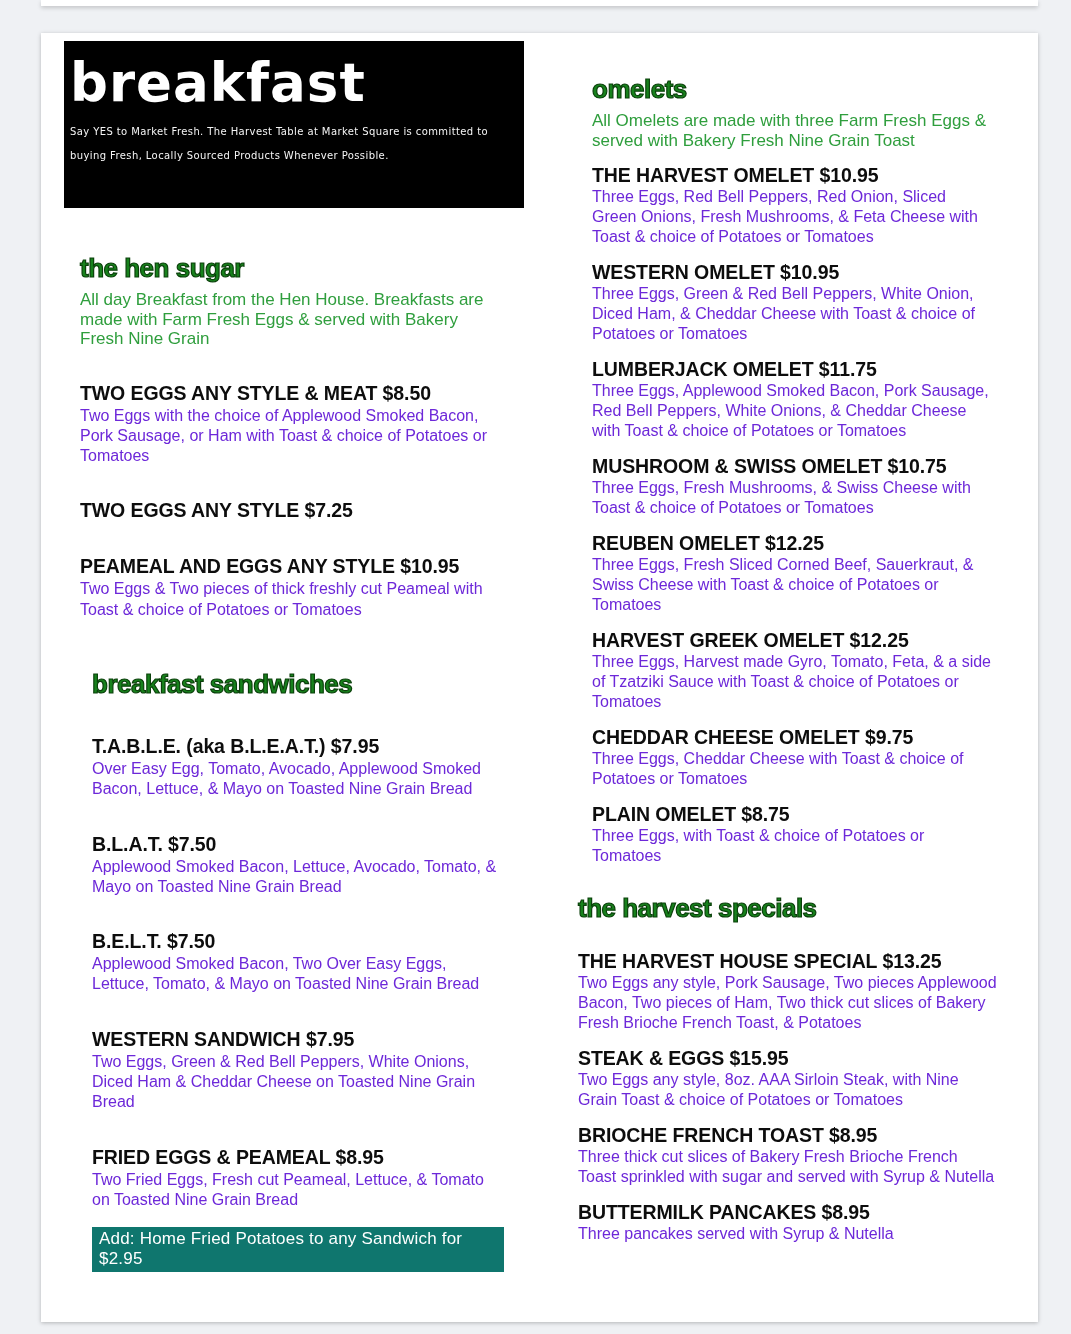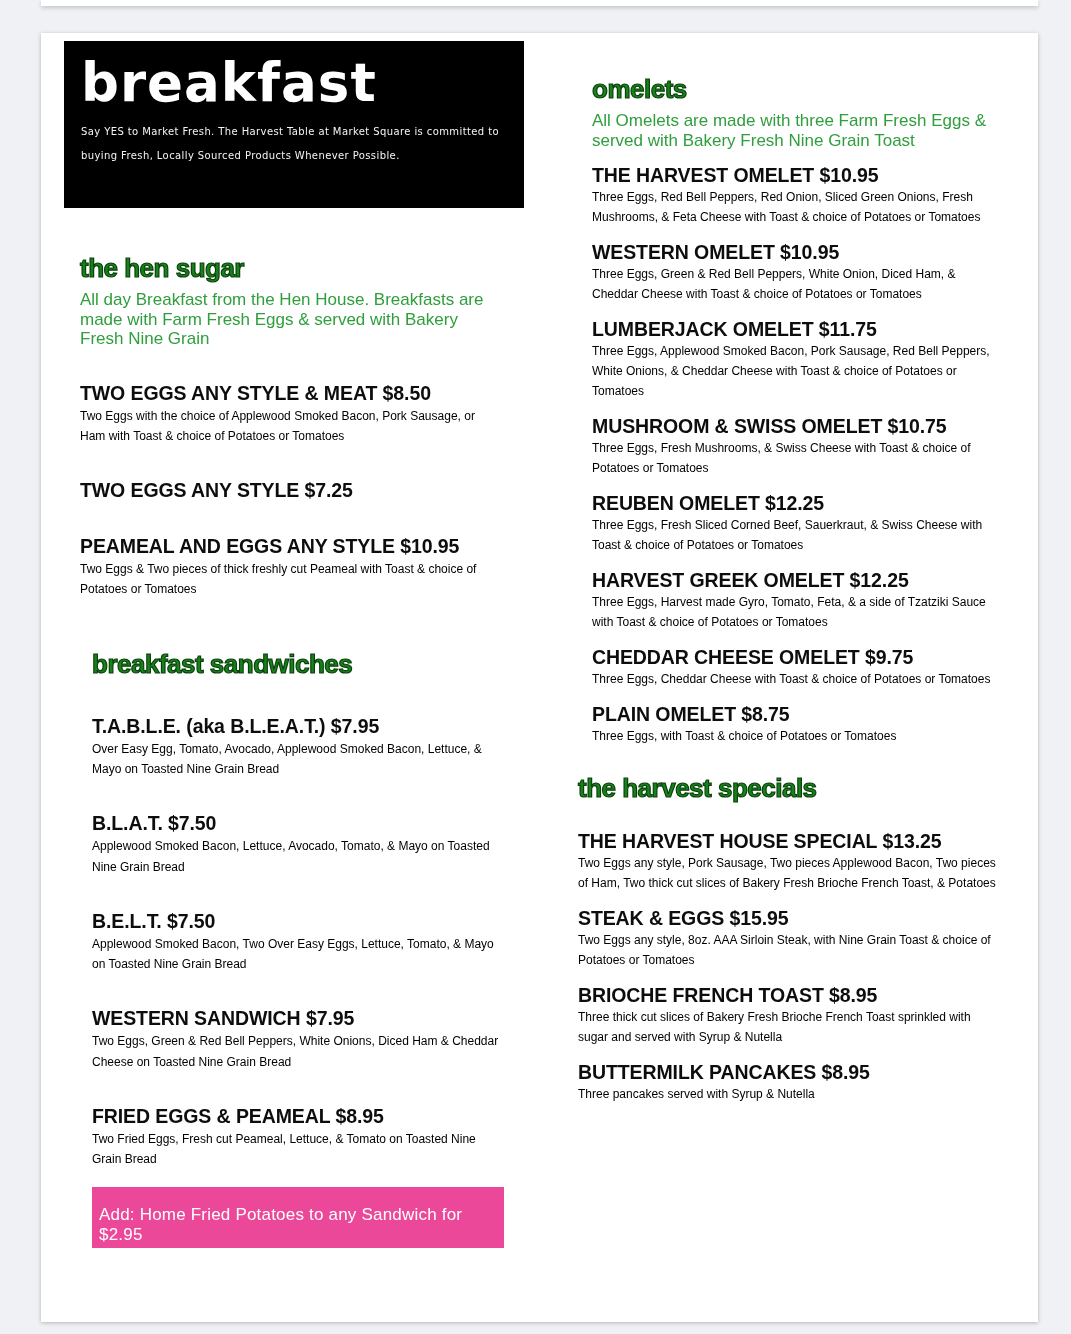--- a/index.html
+++ b/index.html
@@ -16,21 +16,21 @@
     position:absolute;left:41px;top:33px;width:997px;height:1289px;background:#ffffff;
     box-shadow:0 1px 4px rgba(0,0,0,.25);
   }
   .col{position:absolute;}
   .col-left{left:23px;top:8px;width:462px;}
   .col-right{left:551px;top:0;width:400px;}
 
   
   .black-box{
     width:460px;height:167px;box-sizing:border-box;background:#000000;color:#ffffff;
-    padding:10px 18px 12px 17px;
+    padding:10px 18px 12px 6px;
   }
   .bb-title{
     font-family:"DejaVu Sans", sans-serif;
     font-size:53px;line-height:64px;font-weight:600;letter-spacing:1px;
   }
   .bb-tagline{
     font-family:"DejaVu Sans", sans-serif;
     margin-top:5px;font-size:10px;line-height:24px;letter-spacing:.4px;color:#f5f5f5;
   }
 
@@ -41,39 +41,39 @@
     color:#17821c;
     -webkit-text-stroke:1.2px #0a3f0a;
   }
   .section .subtitle{
     margin-top:4px;color:#2f9e3d;font-size:17px;line-height:19.5px;
   }
   .item{margin-top:33px;}
   .item-title{
     font-size:19.5px;line-height:23px;font-weight:bold;color:#0d0d0d;letter-spacing:-.1px;
   }
-  .item-desc{font-size:12px;line-height:20.3px;color:#000000;margin-top:1px;}
+  .item-desc{font-size:16px;line-height:20.3px;color:#6d28d9;margin-top:1px;}
 
   
   .hen-house{margin-left:16px;margin-top:42px;width:412px;}
   .breakfast-sandwiches{margin-left:28px;margin-top:46px;width:412px;}
   .breakfast-sandwiches .heading{margin-bottom:26px;}
   .omelets{margin-top:38px;width:400px;}
   .omelets .item{margin-top:14px;}
   .omelets .item-title{line-height:22px;}
   .omelets .item-desc{line-height:20px;}
   .harvest-specials{margin-left:-14px;margin-top:24px;width:420px;}
   .harvest-specials .heading{margin-bottom:24px;}
   .harvest-specials .item{margin-top:14px;}
   .harvest-specials .item-title{line-height:22px;}
   .harvest-specials .item-desc{line-height:20px;}
 
   .note{
-    display:inline-block;background:#ec4899;color:#ffffff;
-    font-size:17px;line-height:20px;padding:18px 7px 3px 7px;margin-top:17px;letter-spacing:.2px;
+    display:inline-block;background:#0f766e;color:#ffffff;
+    font-size:17px;line-height:20px;padding:2px 7px 3px 7px;margin-top:17px;letter-spacing:.2px;
   }
 </style>
 </head>
 <body>
 
 <div class="viewer">
   <div class="prev-page-edge"></div>
   <div class="page">
     <div class="col col-left">
       <div class="black-box">

